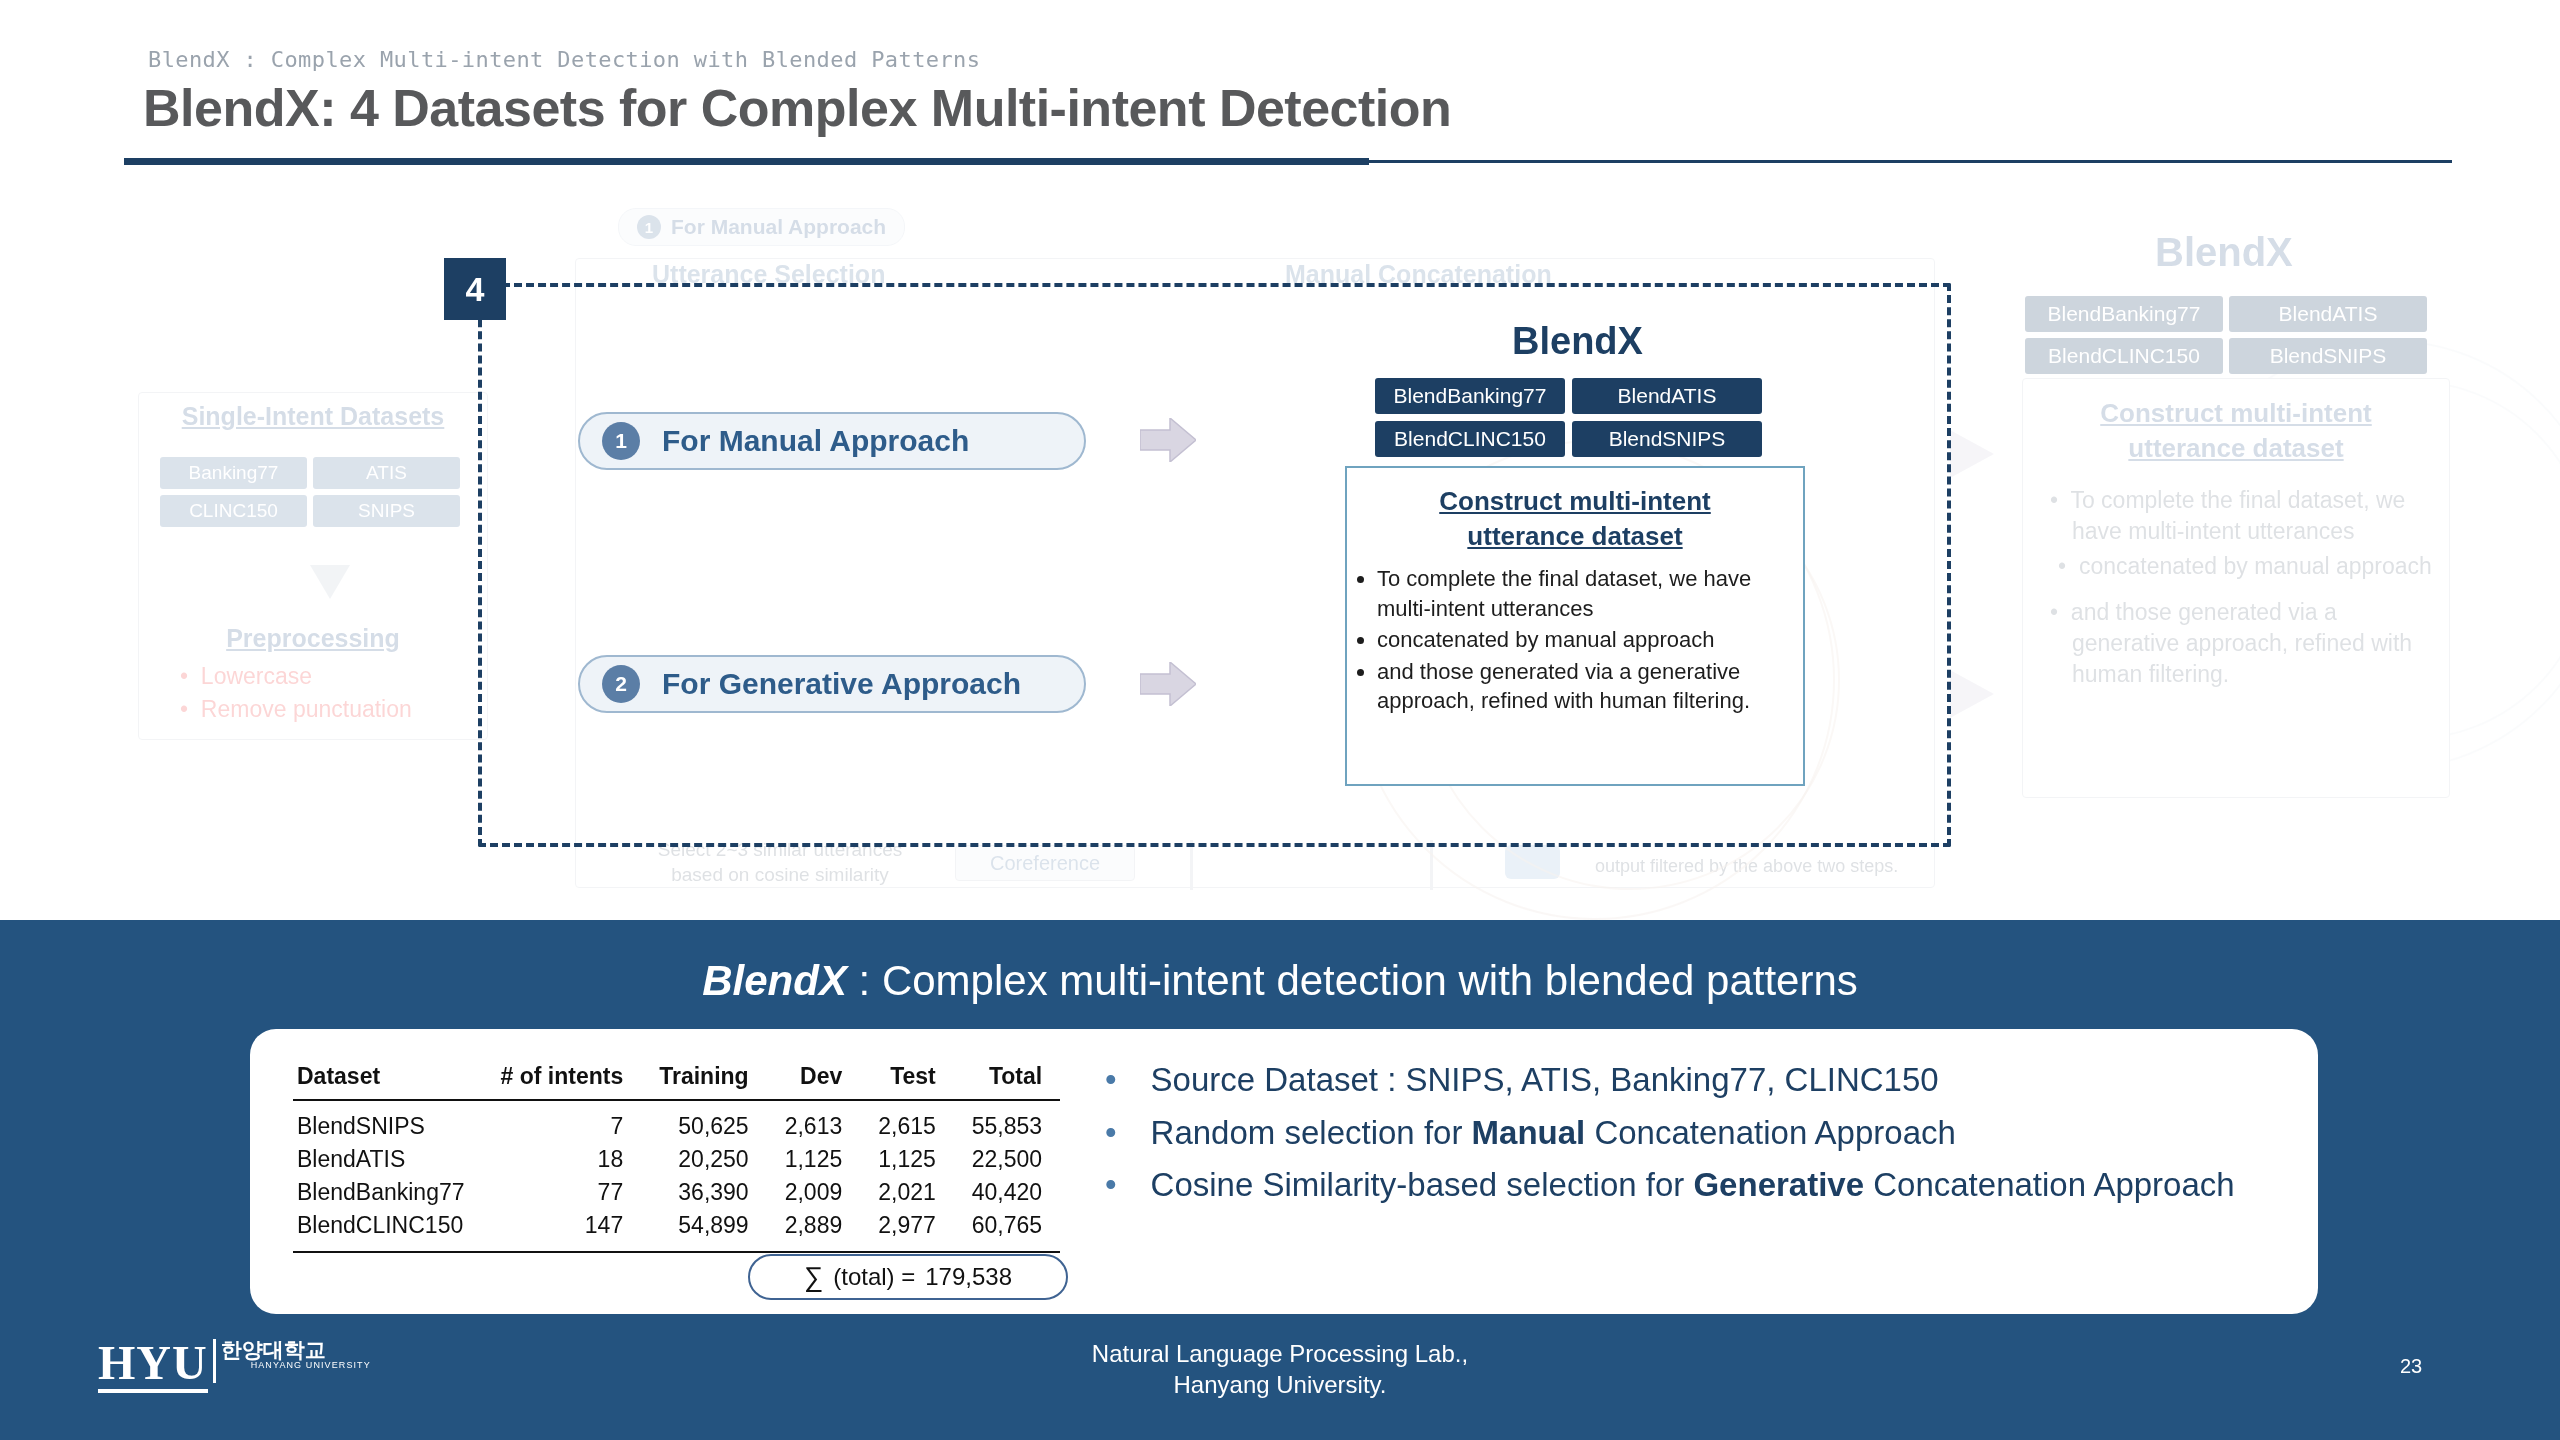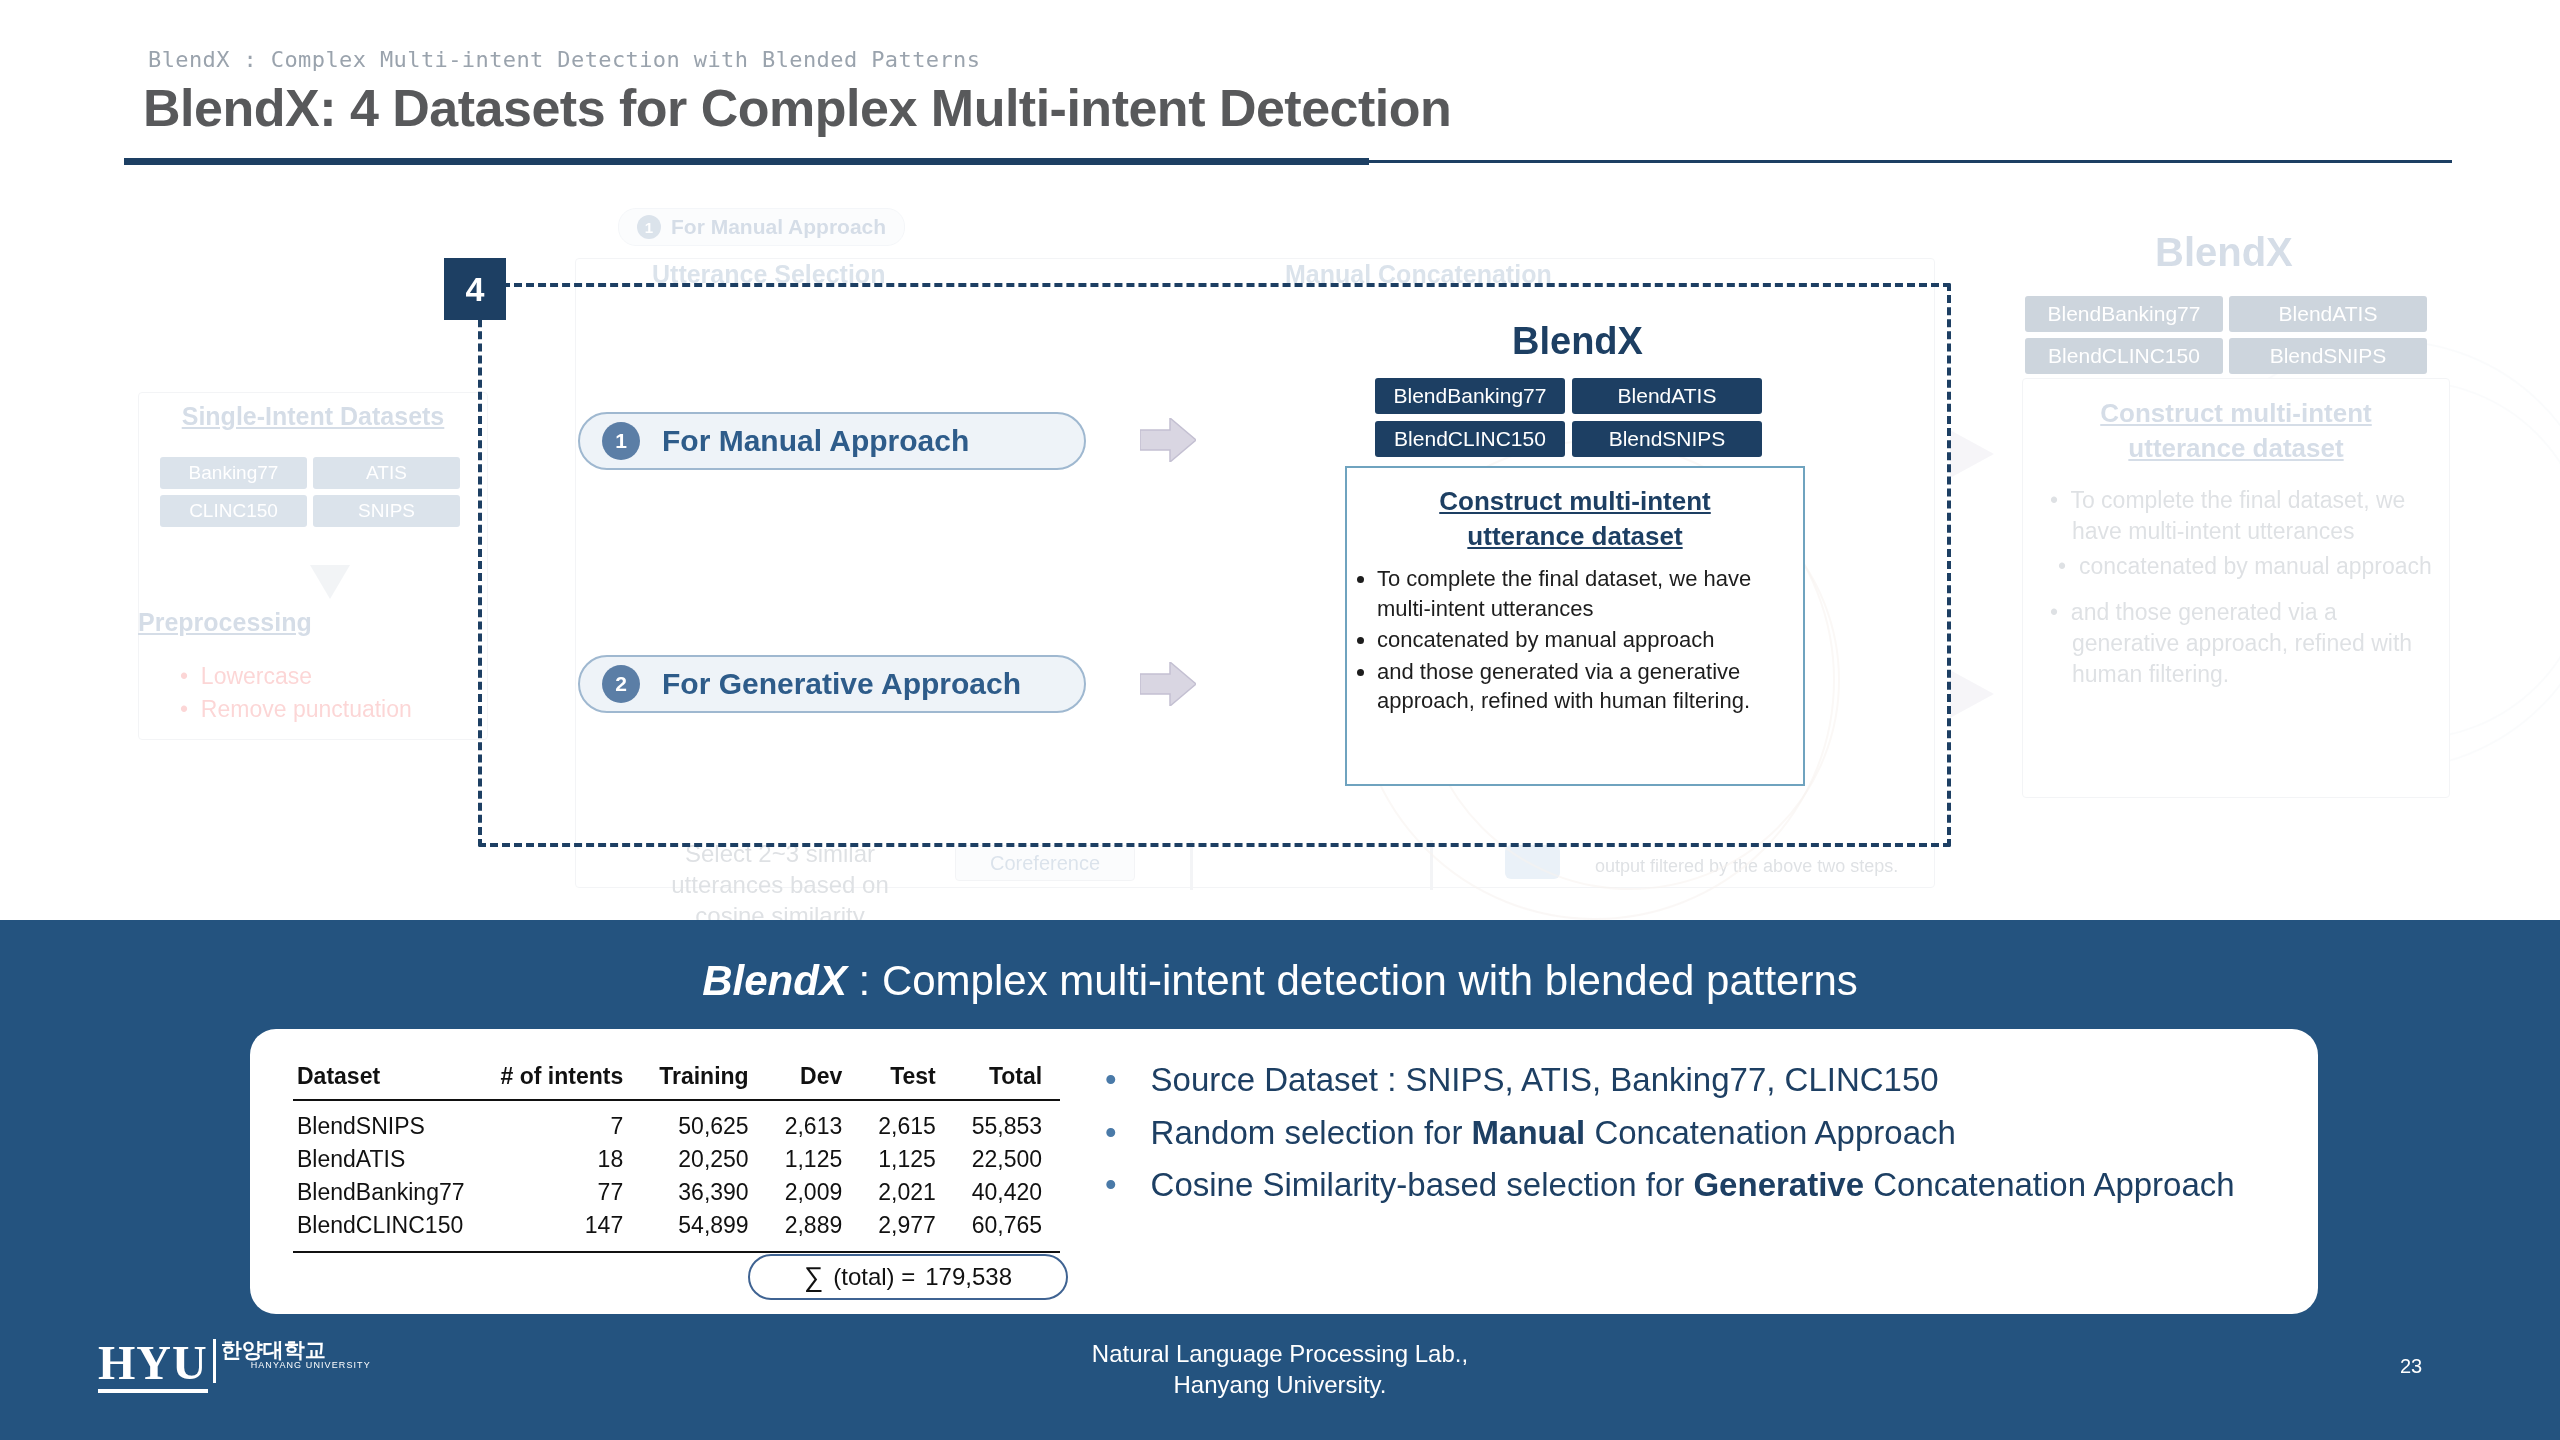--- a/index.html
+++ b/index.html
@@ -180,39 +180,39 @@
     <div class="g-box" style="left:575px; top:258px; width:1360px; height:630px;"></div>
 
     <div class="hdr-pill" style="left:618px; top:208px;">
       <span class="num-circle">1</span>
       <span>For Manual Approach</span>
     </div>
 
     <div style="position:absolute; left:652px; top:260px; font-size:25px; color:#5b7ea6; font-weight:bold;">Utterance Selection</div>
     <div style="position:absolute; left:1285px; top:260px; font-size:25px; color:#5b7ea6; font-weight:bold;">Manual Concatenation</div>
 
-    <div style="position:absolute; left:640px; top:838px; width:280px; text-align:center; font-size:24px; color:#6b7684; line-height:1.3;">Select 2~3 similar utterances based on cosine similarity</div>
+    <div style="position:absolute; left:640px; top:838px; width:280px; text-align:center; font-size:19px; color:#6b7684; line-height:1.3;">Select 2~3 similar utterances based on cosine similarity</div>
     <div class="g-box" style="left:955px; top:845px; width:180px; height:36px; background:#eef2f7;">
       <div style="text-align:center; font-size:20px; color:#5b7ea6; line-height:34px;">Coreference</div>
     </div>
     <div style="position:absolute; left:1595px; top:856px; font-size:18px; color:#6b7684;">output filtered by the above two steps.</div>
     <div style="position:absolute; left:1430px; top:840px; width:3px; height:50px; background:#c9ced6;"></div>
     <div style="position:absolute; left:1190px; top:840px; width:3px; height:50px; background:#c9ced6;"></div>
     <div style="position:absolute; left:1505px; top:845px; width:55px; height:34px; background:#9fc0dd; border-radius:6px;"></div>
 
     <div class="g-box" style="left:138px; top:392px; width:350px; height:348px;"></div>
     <div style="position:absolute; left:138px; top:402px; width:350px; text-align:center; color:#3f6392; font-size:25px; font-weight:bold; text-decoration:underline;">Single-Intent Datasets</div>
     <div style="position:absolute; left:160px; top:457px; display:flex; flex-wrap:wrap; gap:6px; width:300px;">
       <span class="chip" style="width:147px;">Banking77</span>
       <span class="chip" style="width:147px;">ATIS</span>
       <span class="chip" style="width:147px;">CLINC150</span>
       <span class="chip" style="width:147px;">SNIPS</span>
     </div>
     <div style="position:absolute; left:310px; top:565px; width:0;height:0; border-left:20px solid transparent; border-right:20px solid transparent; border-top:34px solid #c3cbd6;"></div>
-    <div style="position:absolute; left:138px; top:608px; width:350px; color:#3f6392; font-size:25px; font-weight:bold; text-decoration:underline;">Preprocessing</div>
+    <div style="position:absolute; left:138px; top:624px; width:350px; text-align:center; color:#3f6392; font-size:25px; font-weight:bold; text-decoration:underline;">Preprocessing</div>
     <div style="position:absolute; left:180px; top:660px; color:#ef4444; font-size:23px; line-height:1.45;">
       <div>•&nbsp; <span>Lowercase</span></div>
       <div>•&nbsp; <span>Remove punctuation</span></div>
     </div>
 
     <div class="circle-ghost" style="left:1355px; top:440px; width:480px; height:480px;"></div>
     <div class="circle-ghost" style="left:1420px; top:470px; width:420px; height:420px;"></div>
     <div class="circle-ghost" style="left:2175px; top:340px; width:430px; height:430px; border-color:#dde3ea;"></div>
     <div class="circle-ghost" style="left:2230px; top:380px; width:360px; height:360px; border-color:#dde3ea;"></div>
 

